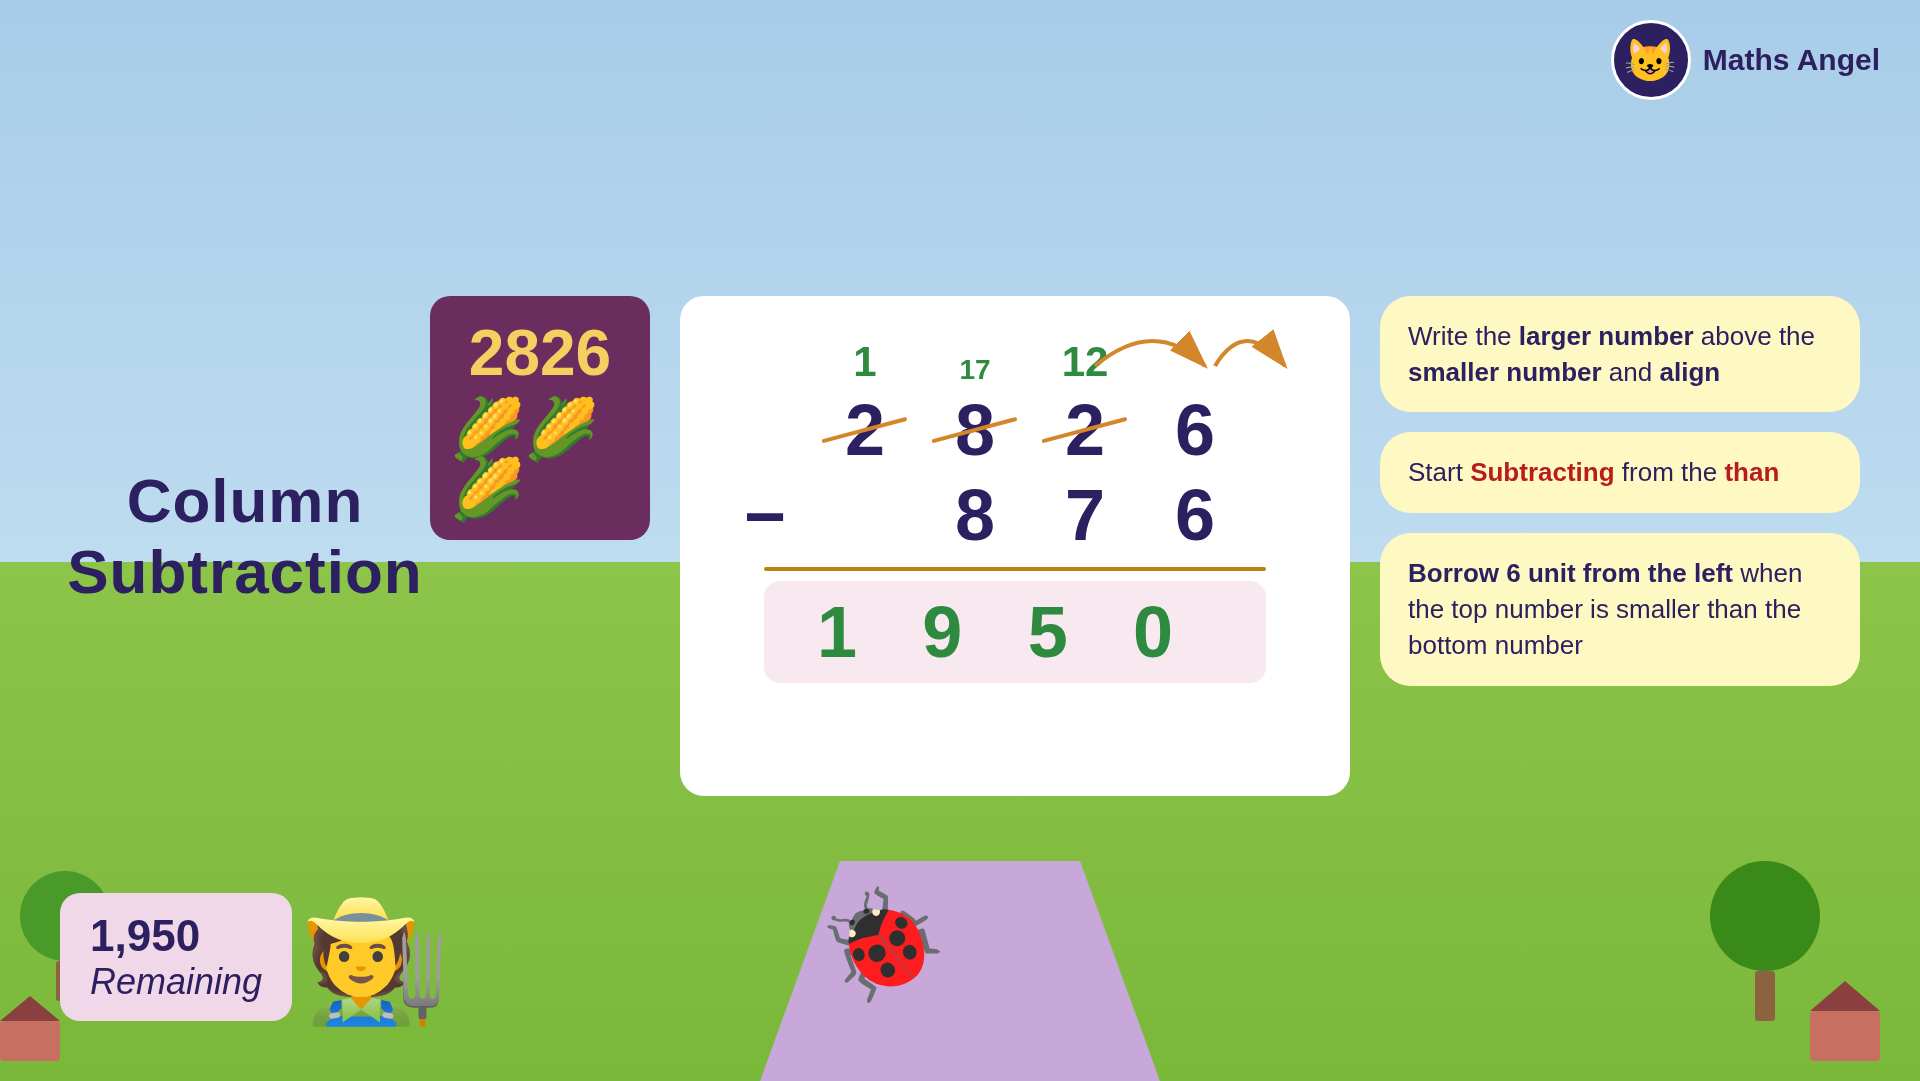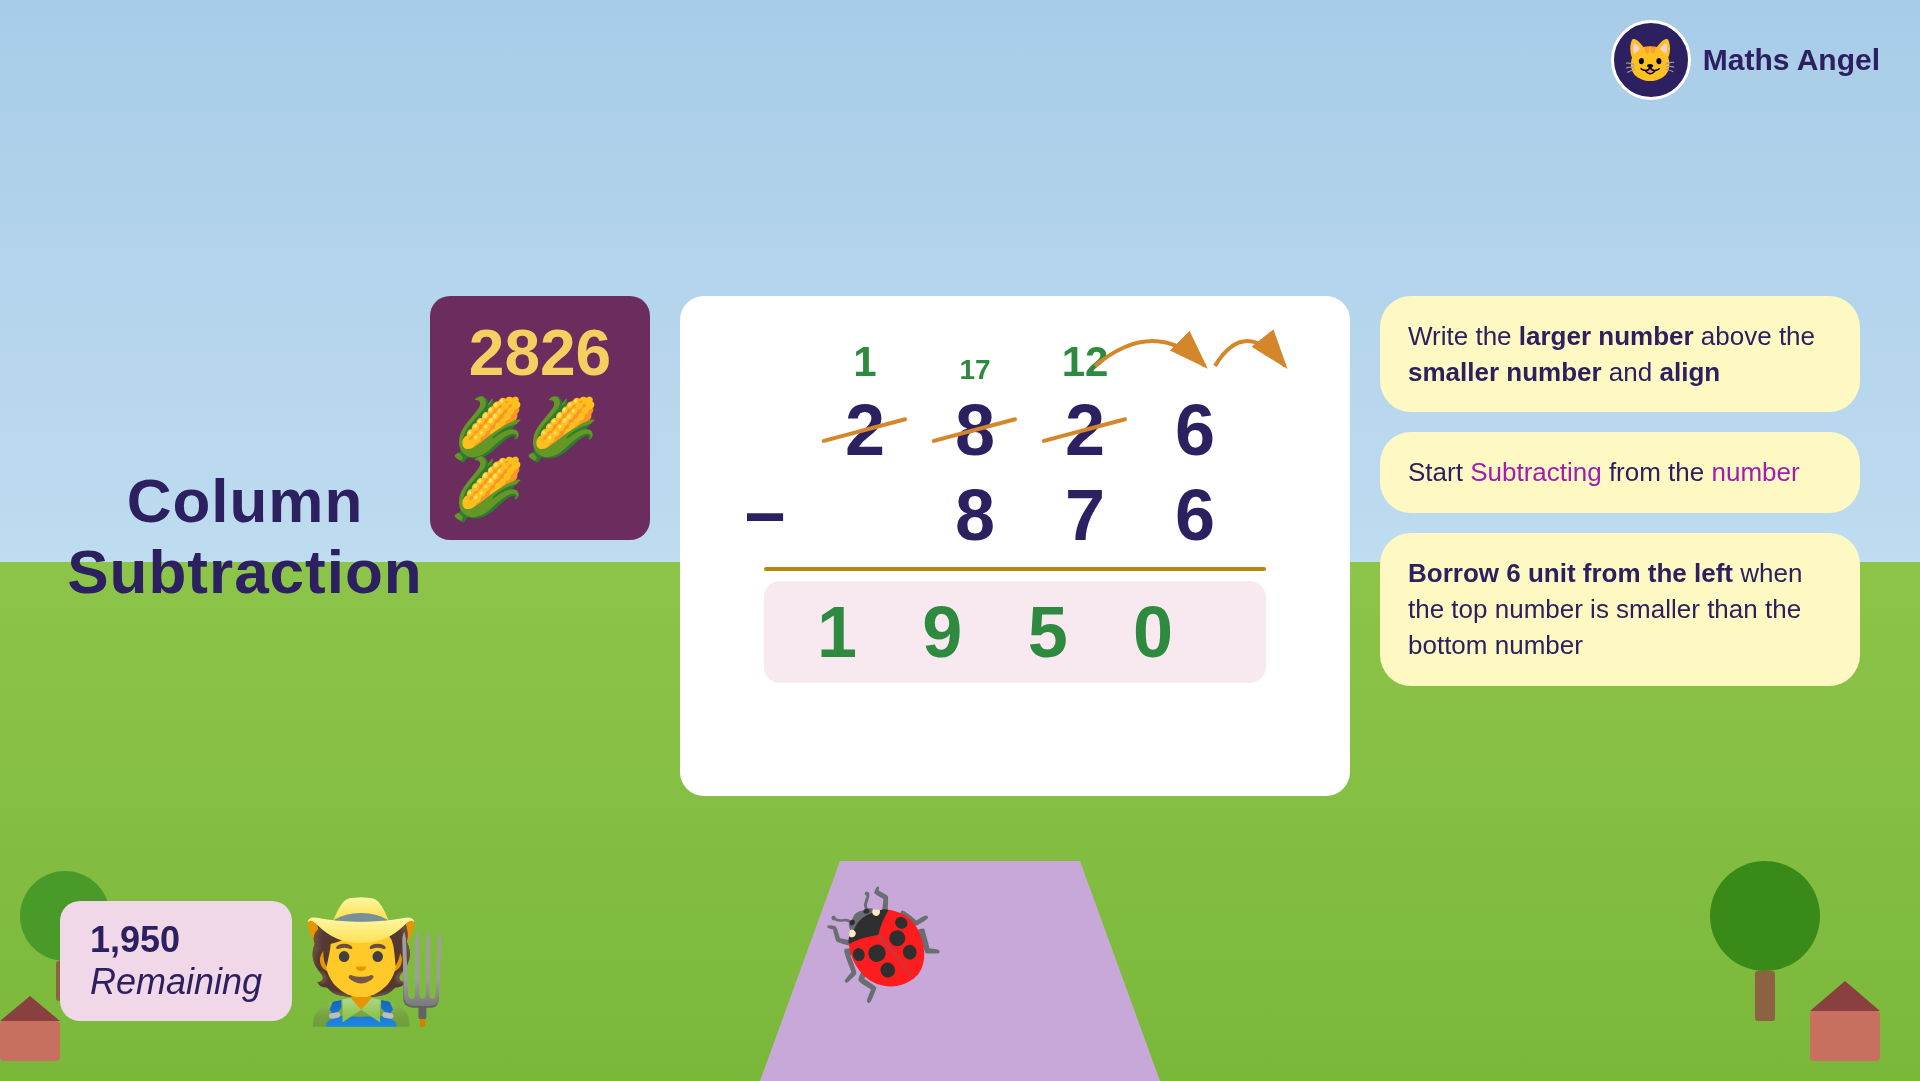--- a/index.html
+++ b/index.html
@@ -234,38 +234,38 @@
     .info-box {
       background: #fef9c3;
       border-radius: 31px;
       padding: 22px 28px;
       font-size: 26px;
       line-height: 1.4;
       color: #2d2060;
     }
 
     .info-box .bold { font-weight: 900; }
-    .info-box .green-bold { font-weight: 400; color: #a21caf; }
+    .info-box .green-bold { font-weight: 700; color: #b91c1c; }
 
     
     .bottom-result {
       position: absolute;
       bottom: 60px;
       left: 60px;
       background: #f0d8e8;
       border-radius: 20px;
       padding: 18px 30px;
       font-size: 38px;
       font-weight: 900;
       color: #2d2060;
       z-index: 11;
     }
 
     .bottom-result .result-number {
-      font-size: 36px;
+      font-size: 44px;
       font-weight: 900;
       color: #2d2060;
     }
 
     .bottom-result .remaining-text {
       font-style: italic;
       font-weight: 400;
       font-size: 36px;
       color: #2d2060;
     }
@@ -458,21 +458,21 @@
 
     </div>
 
     <div class="right-info">
 
       <div class="info-box">
         Write the <span class="bold">larger number</span> above the <span class="bold">smaller number</span> and <span class="bold">align</span>
       </div>
 
       <div class="info-box">
-        Start <span class="green-bold">Subtracting</span> from the <span class="green-bold">number</span>
+        Start <span class="green-bold">Subtracting</span> from the <span class="green-bold">than</span>
       </div>
 
       <div class="info-box">
         <span class="bold">Borrow 6 unit from the left</span> when the top number is smaller than the bottom number
       </div>
 
     </div>
 
   </div>
 

